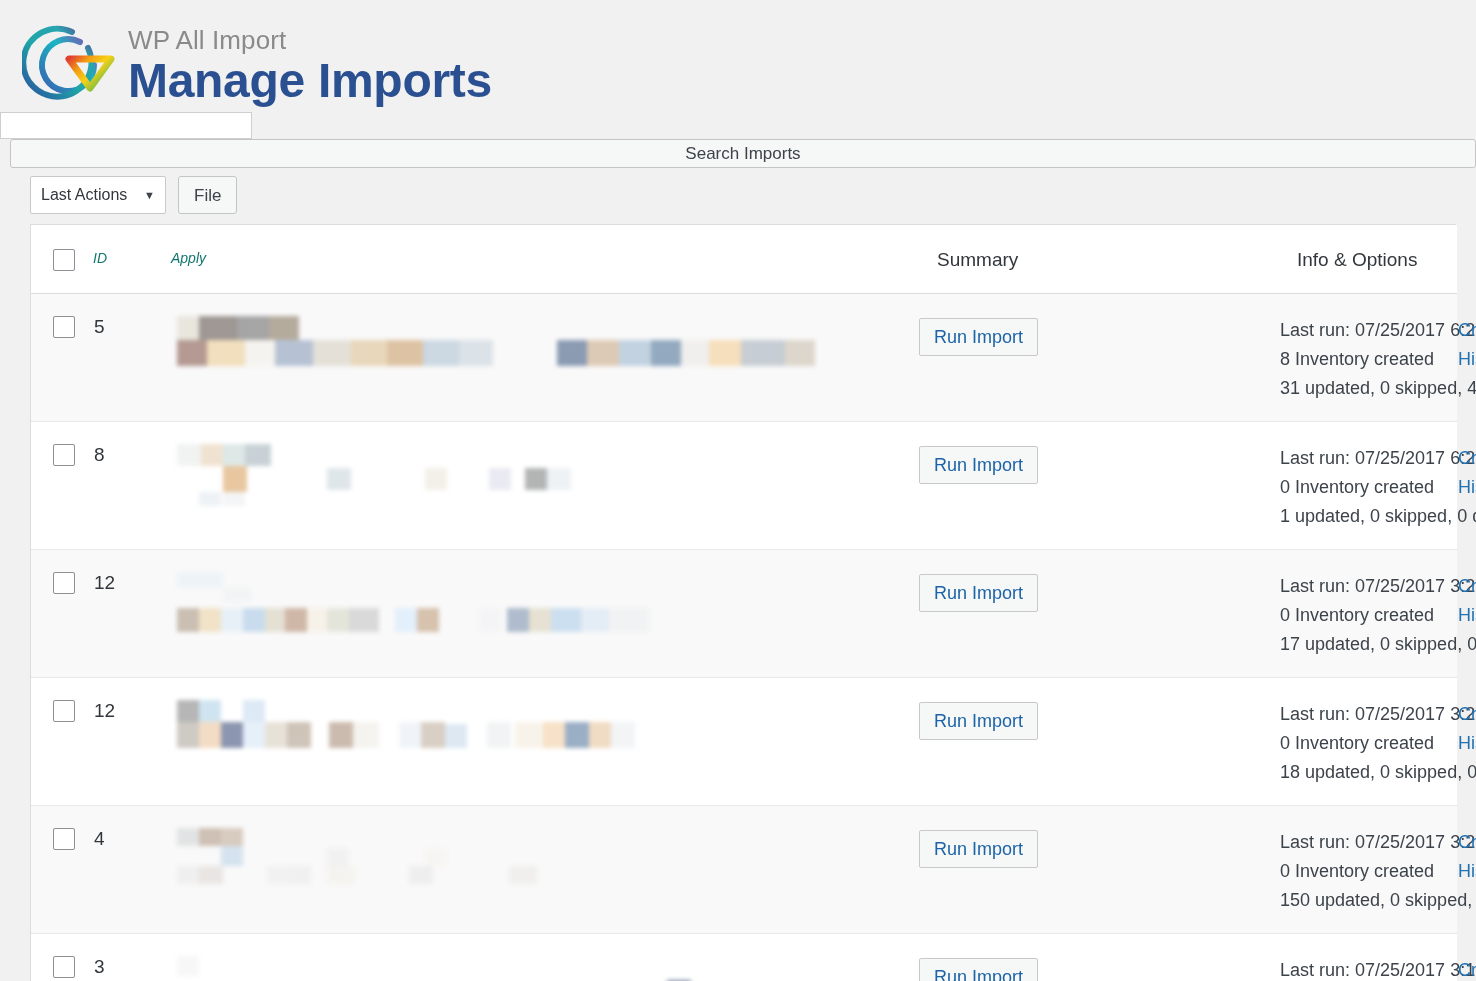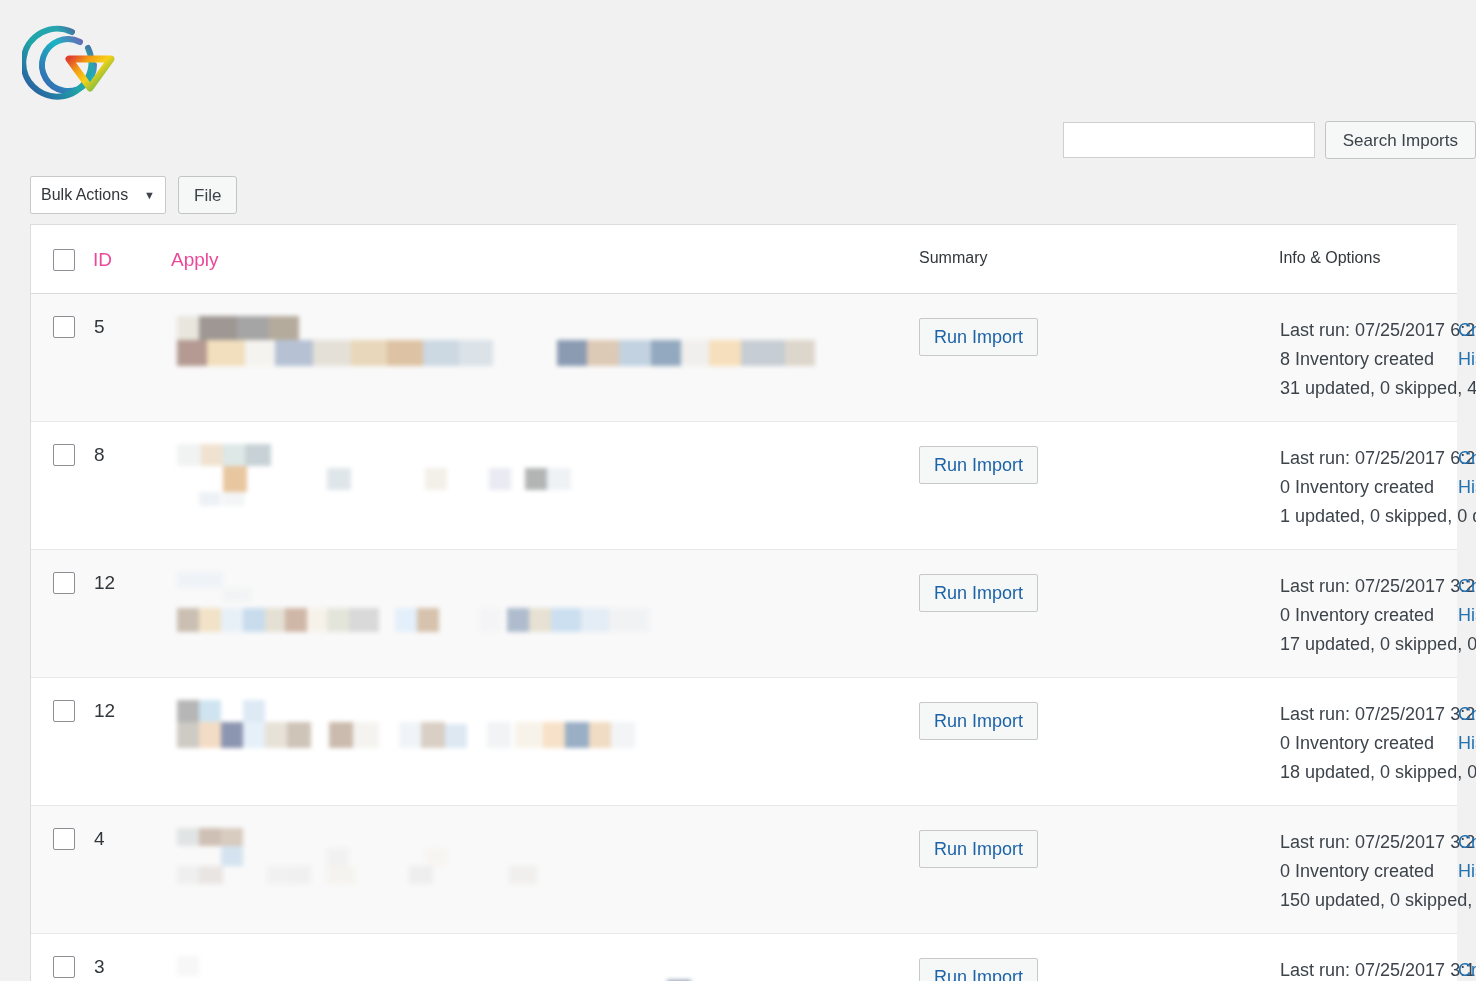--- a/index.html
+++ b/index.html
@@ -42,24 +42,24 @@
     font-weight: bold;
     color: #2b5091;
     line-height: 1.05;
     letter-spacing: -0.3px;
   }
 
   
   .search-row {
     display: flex;
     justify-content: flex-end;
-    align-items: center;
     padding-right: 0px;
     height: 56px;
     margin-top: -6px;
+    flex-direction: column;
   }
   .search-input {
     width: 252px;
     height: 36px;
     border: 1px solid #cfcfcf;
     background: #ffffff;
     font-size: 15px;
     padding: 0 8px;
     color: #32373c;
     outline: none;
@@ -142,28 +142,30 @@
     border-bottom: 1px solid #dcdcde;
     font-weight: normal;
   }
   .col-cb   { width: 62px;  padding-left: 22px !important; }
   .col-id   { width: 78px; }
   .col-file { width: 748px; }
   .col-sum  { width: 360px; }
   .col-info { width: 178px; }
 
   .th-link {
-    color: #ec4899;
-    font-size: 19px;
+    color: #0f766e;
+    font-size: 14px;
     text-decoration: none;
     cursor: pointer;
+    font-style: italic;
   }
   .th-plain {
     color: #32373c;
-    font-size: 16px;
+    font-size: 19px;
+    margin-left: 18px;
   }
 
   .cb {
     width: 22px; height: 22px;
     border: 1px solid #8c8f94;
     background: #fff;
     border-radius: 2px;
     display: inline-block;
     cursor: pointer;
     vertical-align: top;
@@ -240,30 +242,34 @@
           <stop offset="30%" stop-color="#f39c12"></stop>
           <stop offset="60%" stop-color="#f7d117"></stop>
           <stop offset="100%" stop-color="#5bb84b"></stop>
         </linearGradient>
       </defs>
       <path d="M58 24 A26 26 0 1 0 72 47" fill="none" stroke="url(#ringGrad2)" stroke-width="6" stroke-linecap="round"></path>
       <path d="M50 14 A34 34 0 1 0 66 30" fill="none" stroke="url(#ringGrad)" stroke-width="6" stroke-linecap="round"></path>
       <path d="M47 41 L89 41 L68 70 Z" fill="none" stroke="url(#arrowGrad)" stroke-width="7" stroke-linejoin="round"></path>
     </svg>
   </div>
+  <div class="title-block">
+    <div class="app-name">WP All Import</div>
+    <div class="page-title">Manage Imports</div>
+  </div>
 </div>
 
 <div class="search-row">
   <input class="search-input" type="text" placeholder="" style="">
   <button class="search-button">Search Imports</button>
 </div>
 
 <div class="bulk-row">
   <div class="bulk-select">
-    <span>Bulk Actions</span>
+    <span>Last Actions</span>
     <span class="caret">▼</span>
   </div>
   <button class="apply-button">File</button>
 </div>
 
 <div class="table-wrap">
   <table class="imports-table">
     <thead>
       <tr>
         <th class="col-cb">

